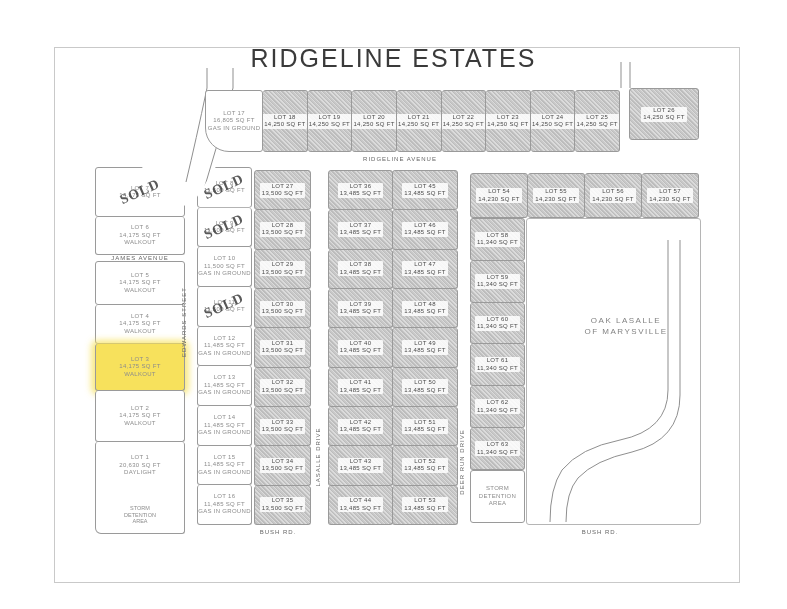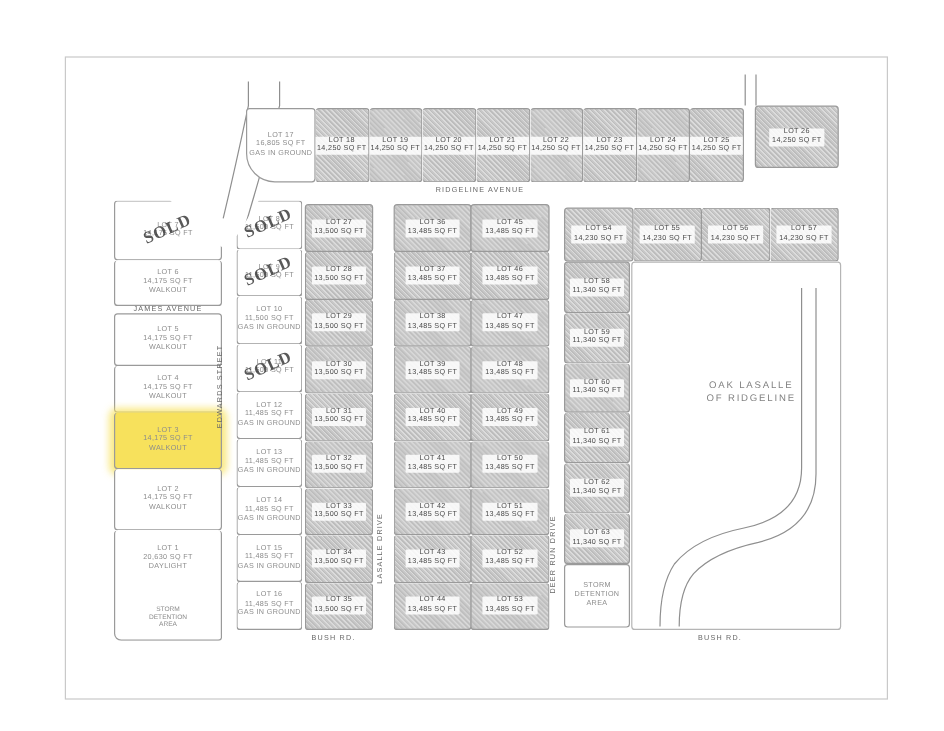--- a/index.html
+++ b/index.html
@@ -69,20 +69,21 @@
   .oak-label{position:absolute;left:566px;top:315px;width:120px;text-align:center;
         font-size:8px;letter-spacing:1.5px;color:#828282;line-height:1.4;}
 </style>
 </head>
 <body>
 
 <div class="page">
 
   <div class="map-border"></div>
 
+  <div class="title">RIDGELINE ESTATES</div>
 
   <svg class="overlay" width="787" height="609" viewBox="0 0 787 609">
     <g stroke="#8f8f8f" stroke-width="1" fill="none">
       <path d="M207,68 L207,88 Q196,140 186,182"></path>
       <path d="M233,68 L233,88 Q216,150 199,206"></path>
       <path d="M621,62 L621,88"></path>
       <path d="M630,62 L630,88"></path>
       <path d="M97,470 L172,524"></path>
       <path d="M668,240 V390 Q668,430 620,440 Q580,448 562,470 Q550,488 550,522"></path>
       <path d="M680,240 V395 Q680,440 632,452 Q595,460 578,478 Q566,492 566,522"></path>
@@ -516,21 +517,21 @@
       <div class="lot detention">
         <div class="chip">
           <div>STORM DETENTION AREA</div>
         </div>
       </div>
     </div>
 
   <div class="oak-area"></div>
   <div class="oak-label">
     <div>OAK LASALLE</div>
-    <div>OF RIDGELINE</div>
+    <div>OF MARYSVILLE</div>
   </div>
 
   <div class="street-label" style="left:300px;top:156px;width:200px;">RIDGELINE AVENUE</div>
   <div class="street-label vlabel" style="left:176px;top:283px;width:16px;height:78px;">
     <span>EDWARDS STREET</span>
   </div>
   <div class="street-label vlabel" style="left:310px;top:412px;width:16px;height:90px;">
     <span>LASALLE DRIVE</span>
   </div>
   <div class="street-label vlabel" style="left:454px;top:412px;width:16px;height:100px;">

